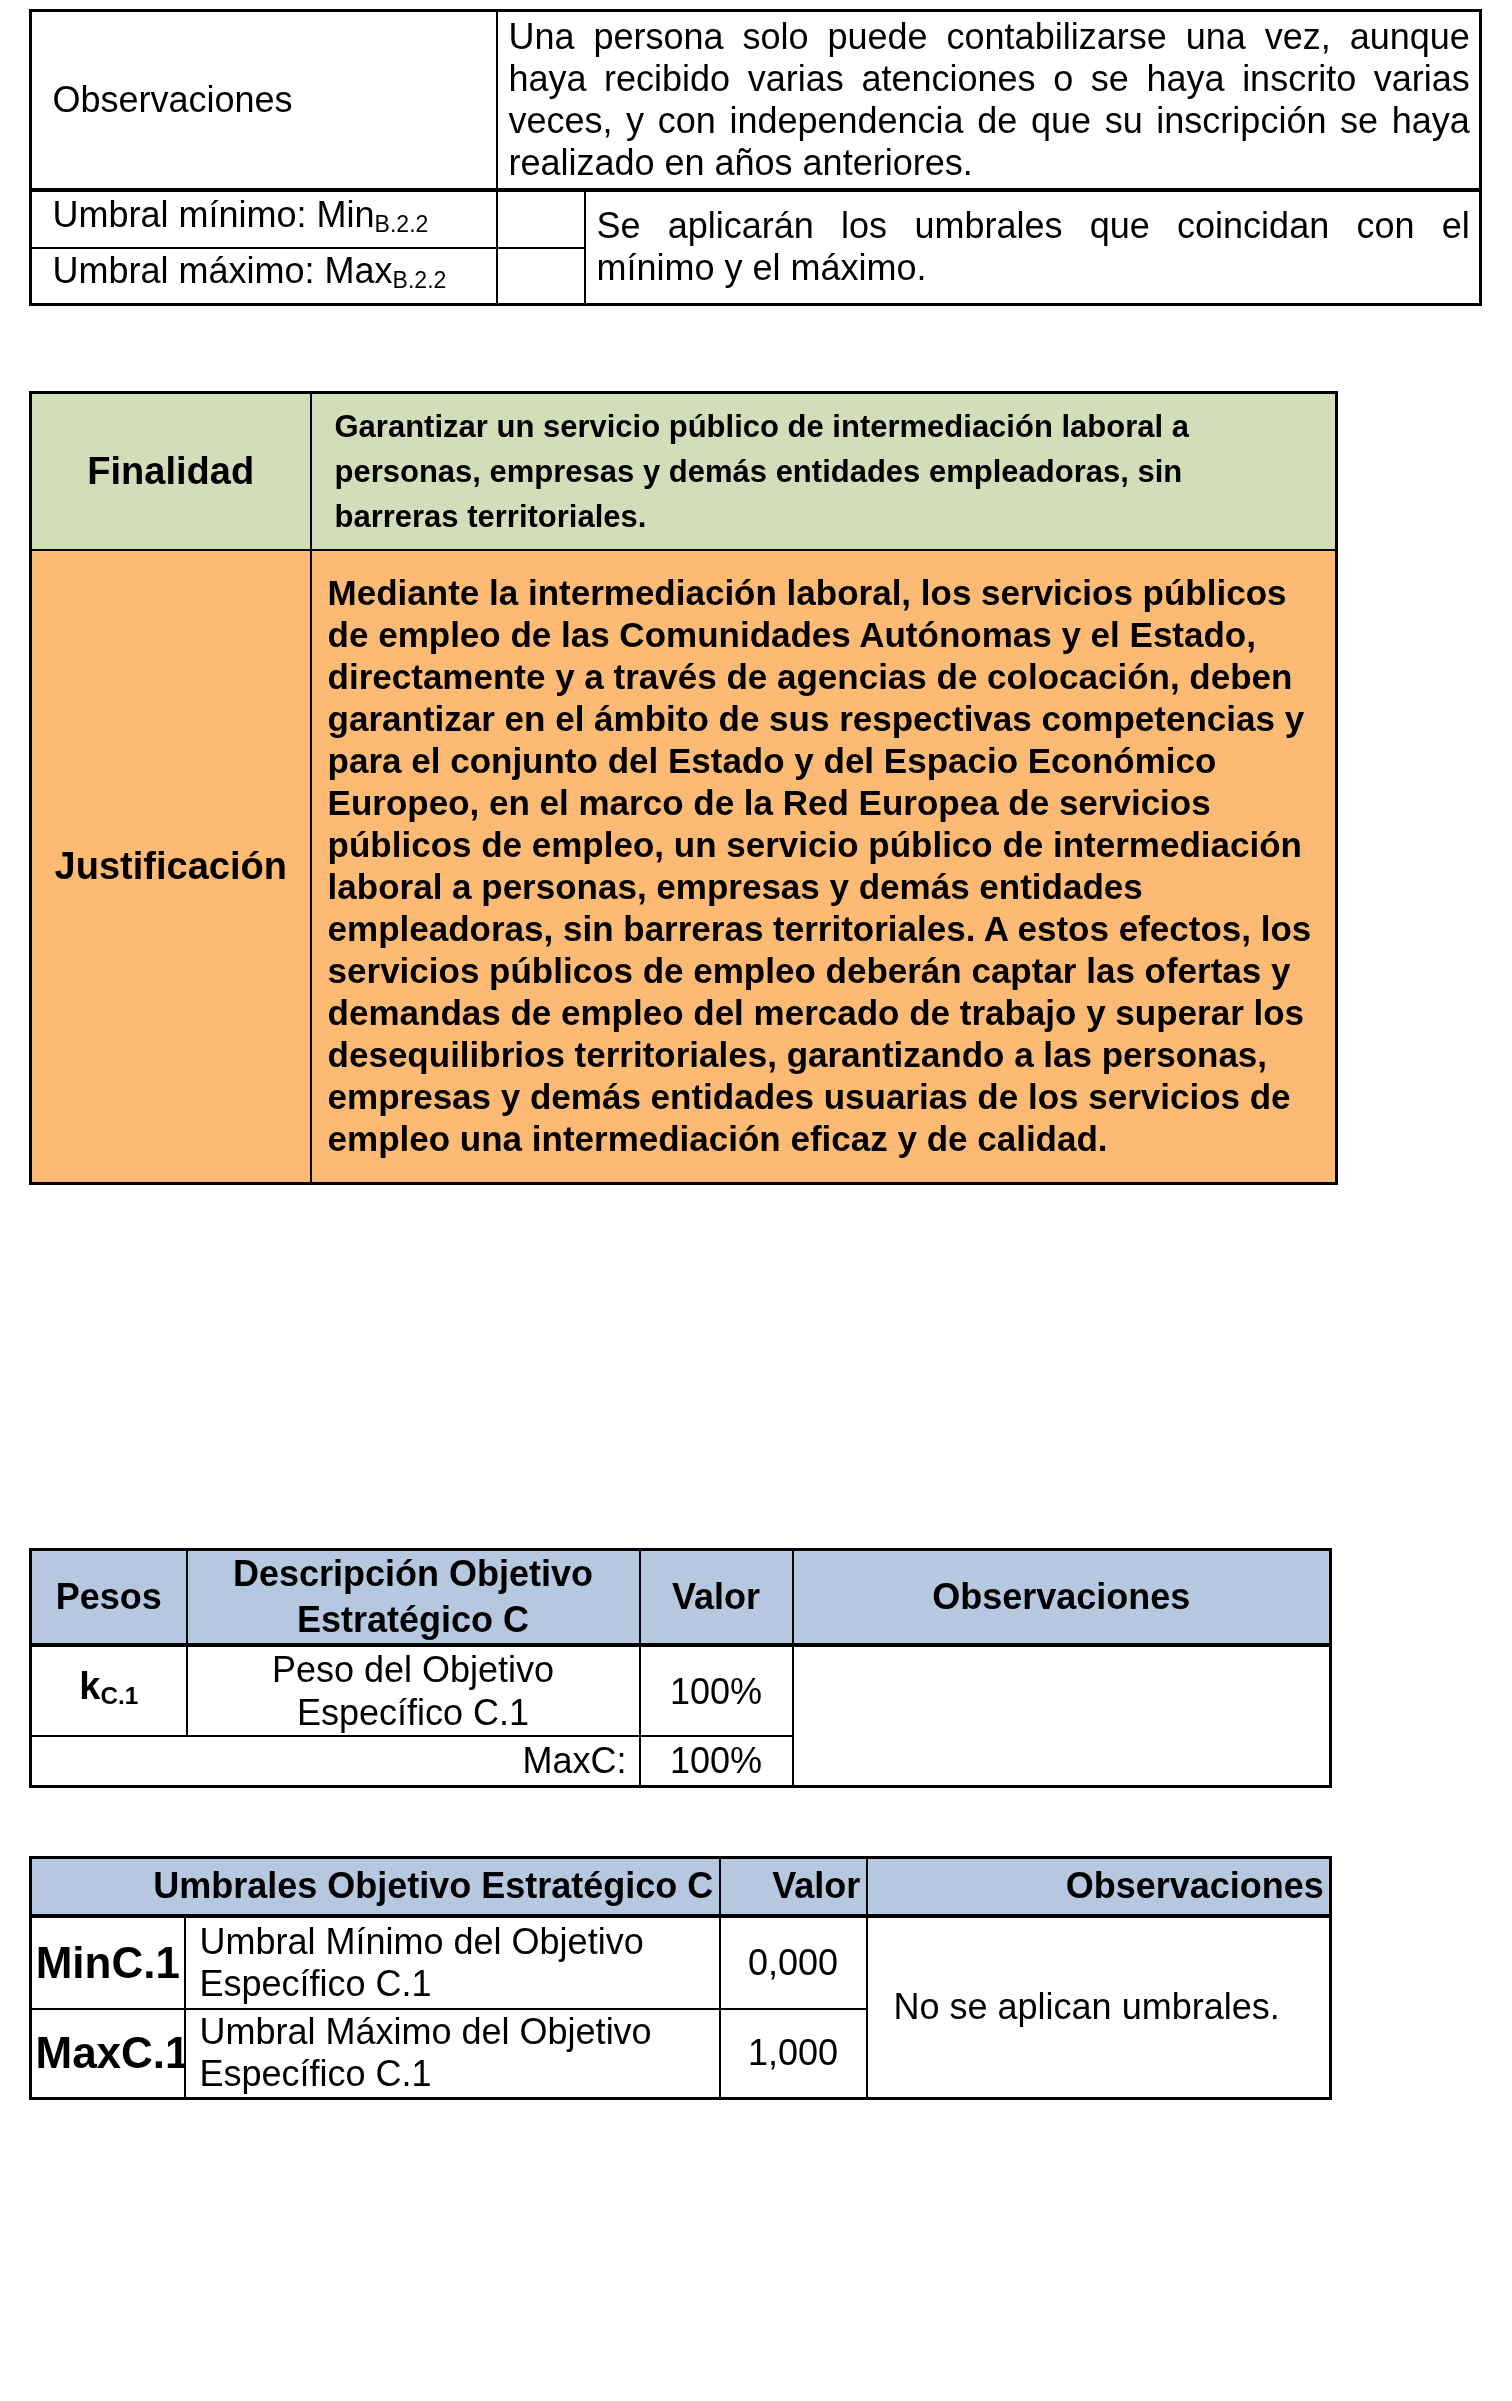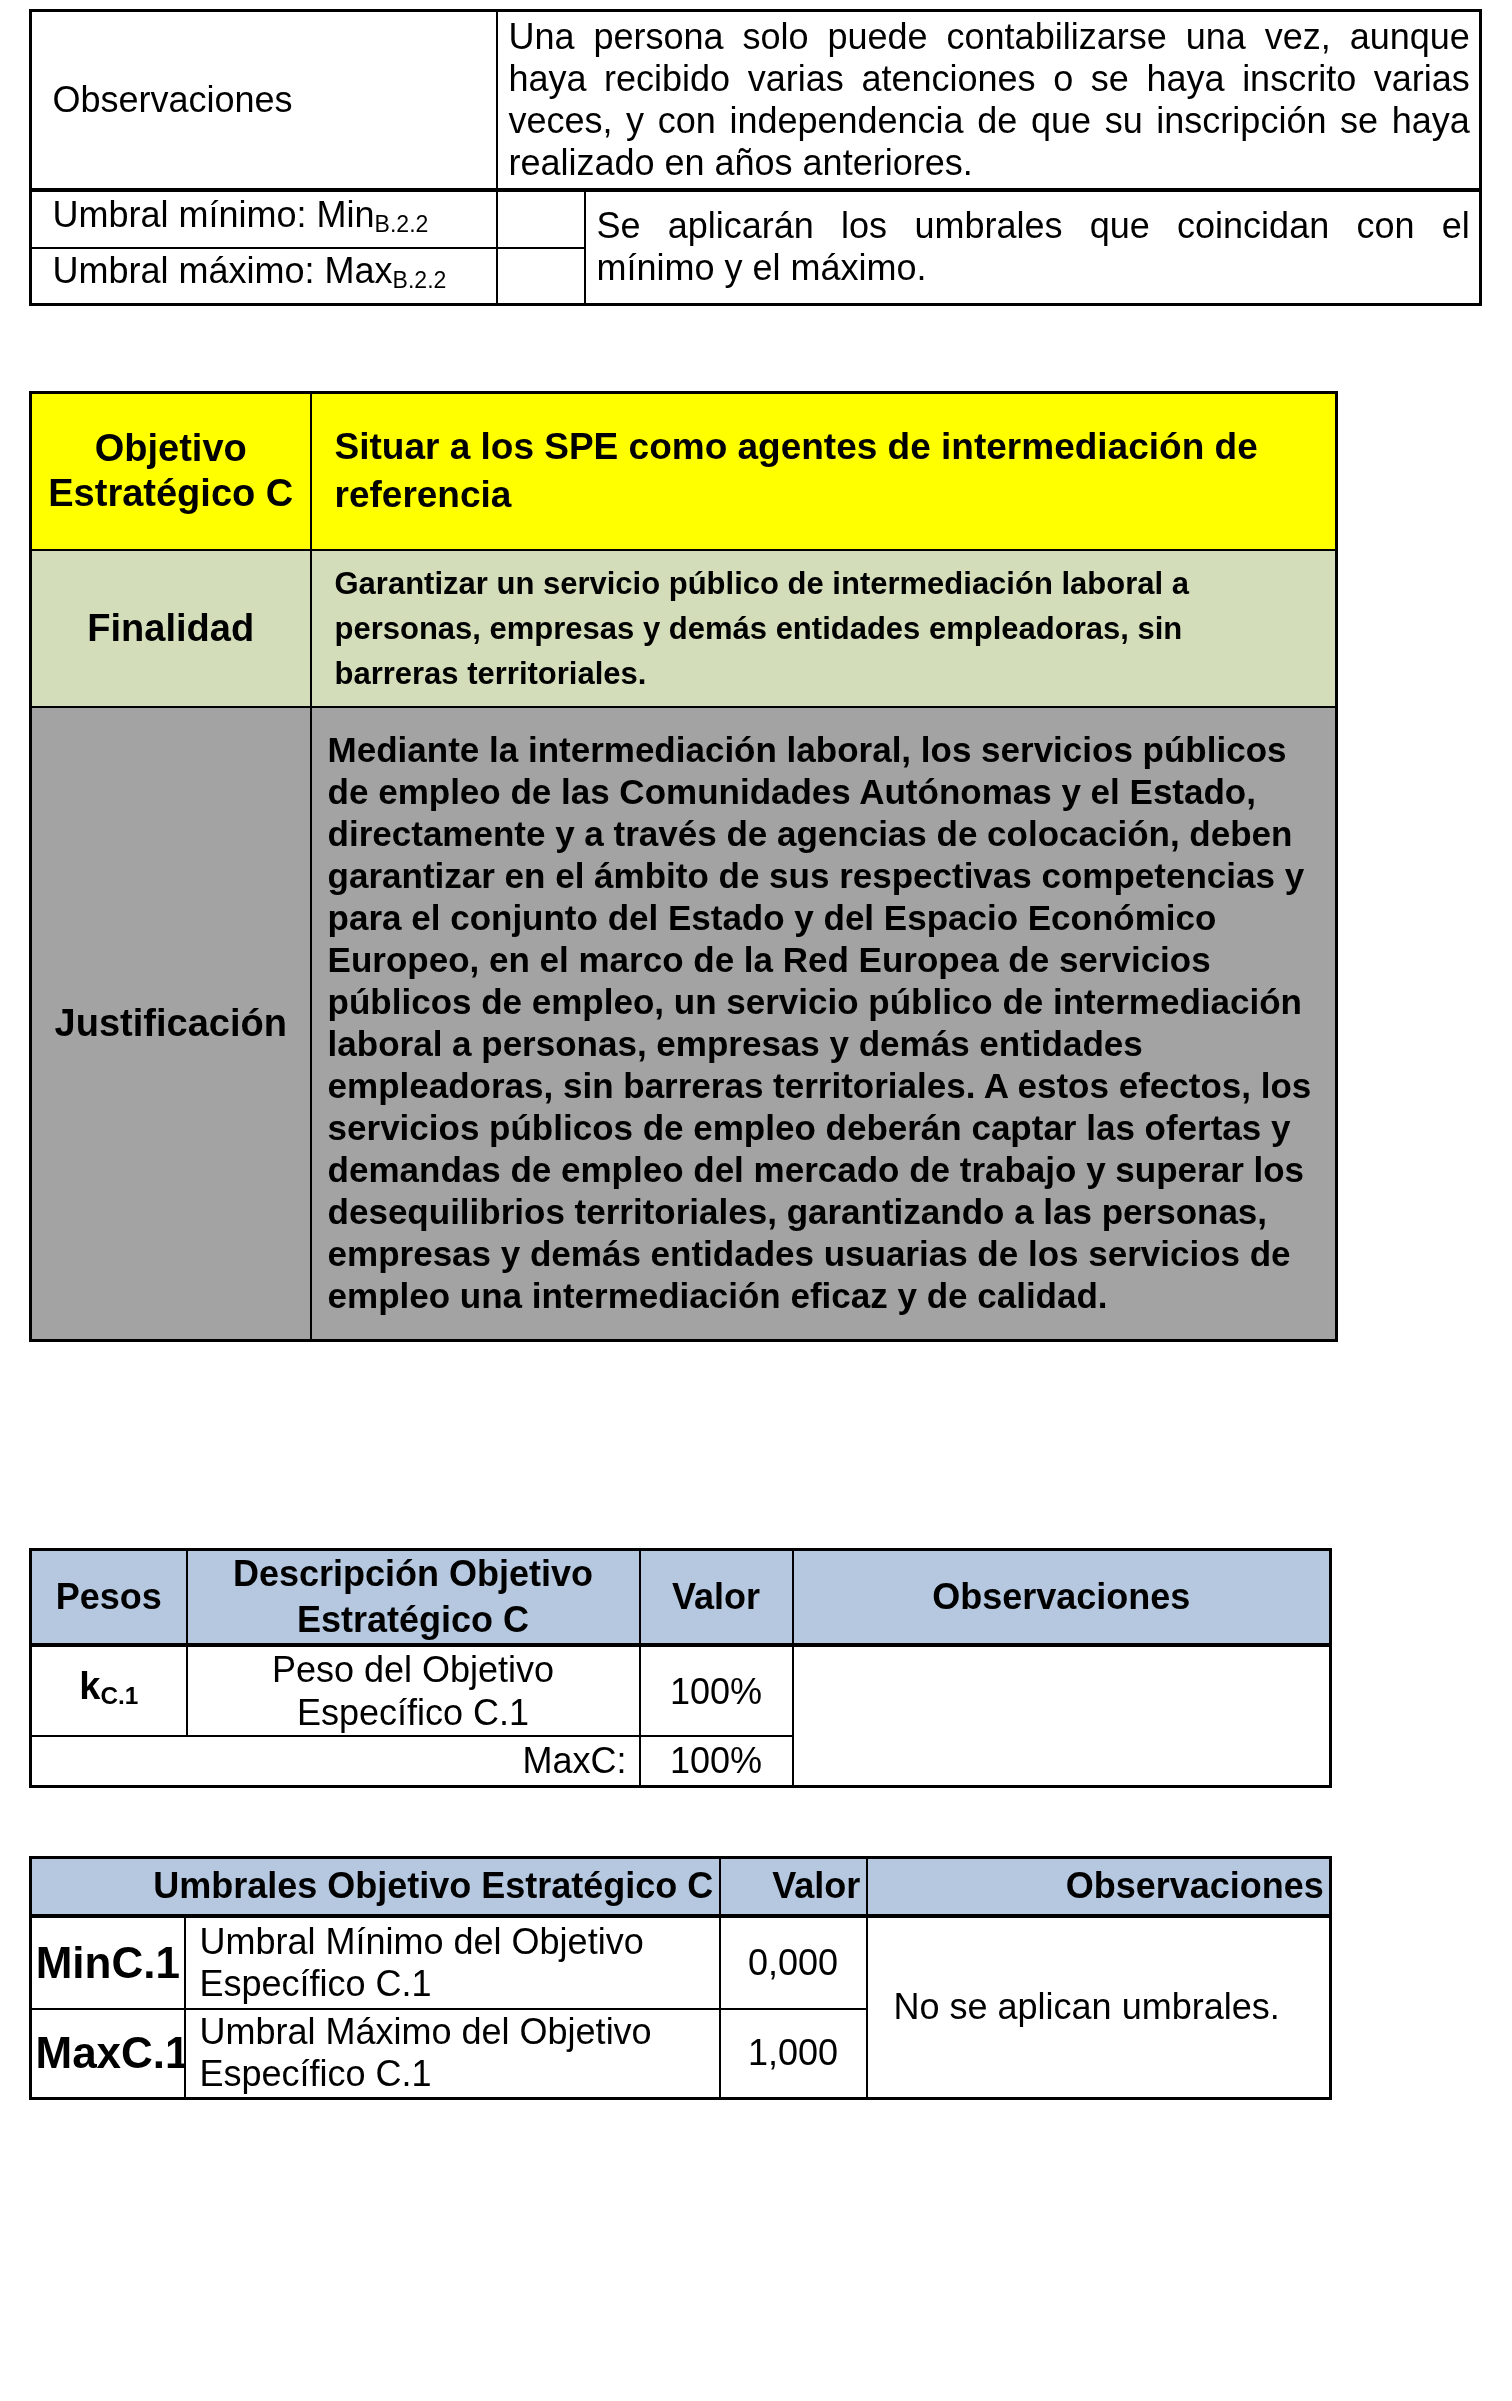--- a/index.html
+++ b/index.html
@@ -41,21 +41,21 @@
   .t2 .r1{height:157px;}
   .t2 .r2{height:157px;}
   .t2 .r3{height:634px;}
   .t2 .r4{height:136px;}
   .t2 td.lbl{
     font-weight:700;font-size:38px;line-height:45px;
     text-align:center;padding:0 5.2px;
   }
   .bg-yellow{background:#ffff00;}
   .bg-green-dark{background:#d3ddb9;}
-  .bg-green-light{background:#a3a3a3;}
+  .bg-green-light{background:#fdba74;}
   .bg-blue{background:#b5c8e0;}
   .t2 td.title-text{
     font-weight:700;font-size:37px;line-height:48px;
     text-align:left;padding:3.5px 26px 3.5px 22.5px;
   }
   .t2 td.finalidad-text{
     font-weight:700;font-size:31px;line-height:45px;
     text-align:left;padding:3.5px 26px 3.5px 22.5px;margin-top:27px;
   }
   .t2 td.justif-text{
@@ -152,28 +152,20 @@
       </tr>
     </tbody>
   </table>
 
   <table class="doc t2">
     <colgroup>
         <col style="width:281px">
         <col>
       </colgroup>
     <tbody>
-      <tr class="r1">
-        <td class="lbl bg-yellow">
-          <span>Objetivo Estratégico C</span>
-        </td>
-        <td class="title-text bg-yellow">
-          <span>Situar a los SPE como agentes de intermediación de referencia</span>
-        </td>
-      </tr>
       <tr class="r2">
         <td class="lbl bg-green-dark">
           <span>Finalidad</span>
         </td>
         <td class="finalidad-text bg-green-dark">
           <span>Garantizar un servicio público de intermediación laboral a personas, empresas y demás entidades empleadoras, sin barreras territoriales.</span>
         </td>
       </tr>
       <tr class="r3">
         <td class="lbl bg-green-light">

